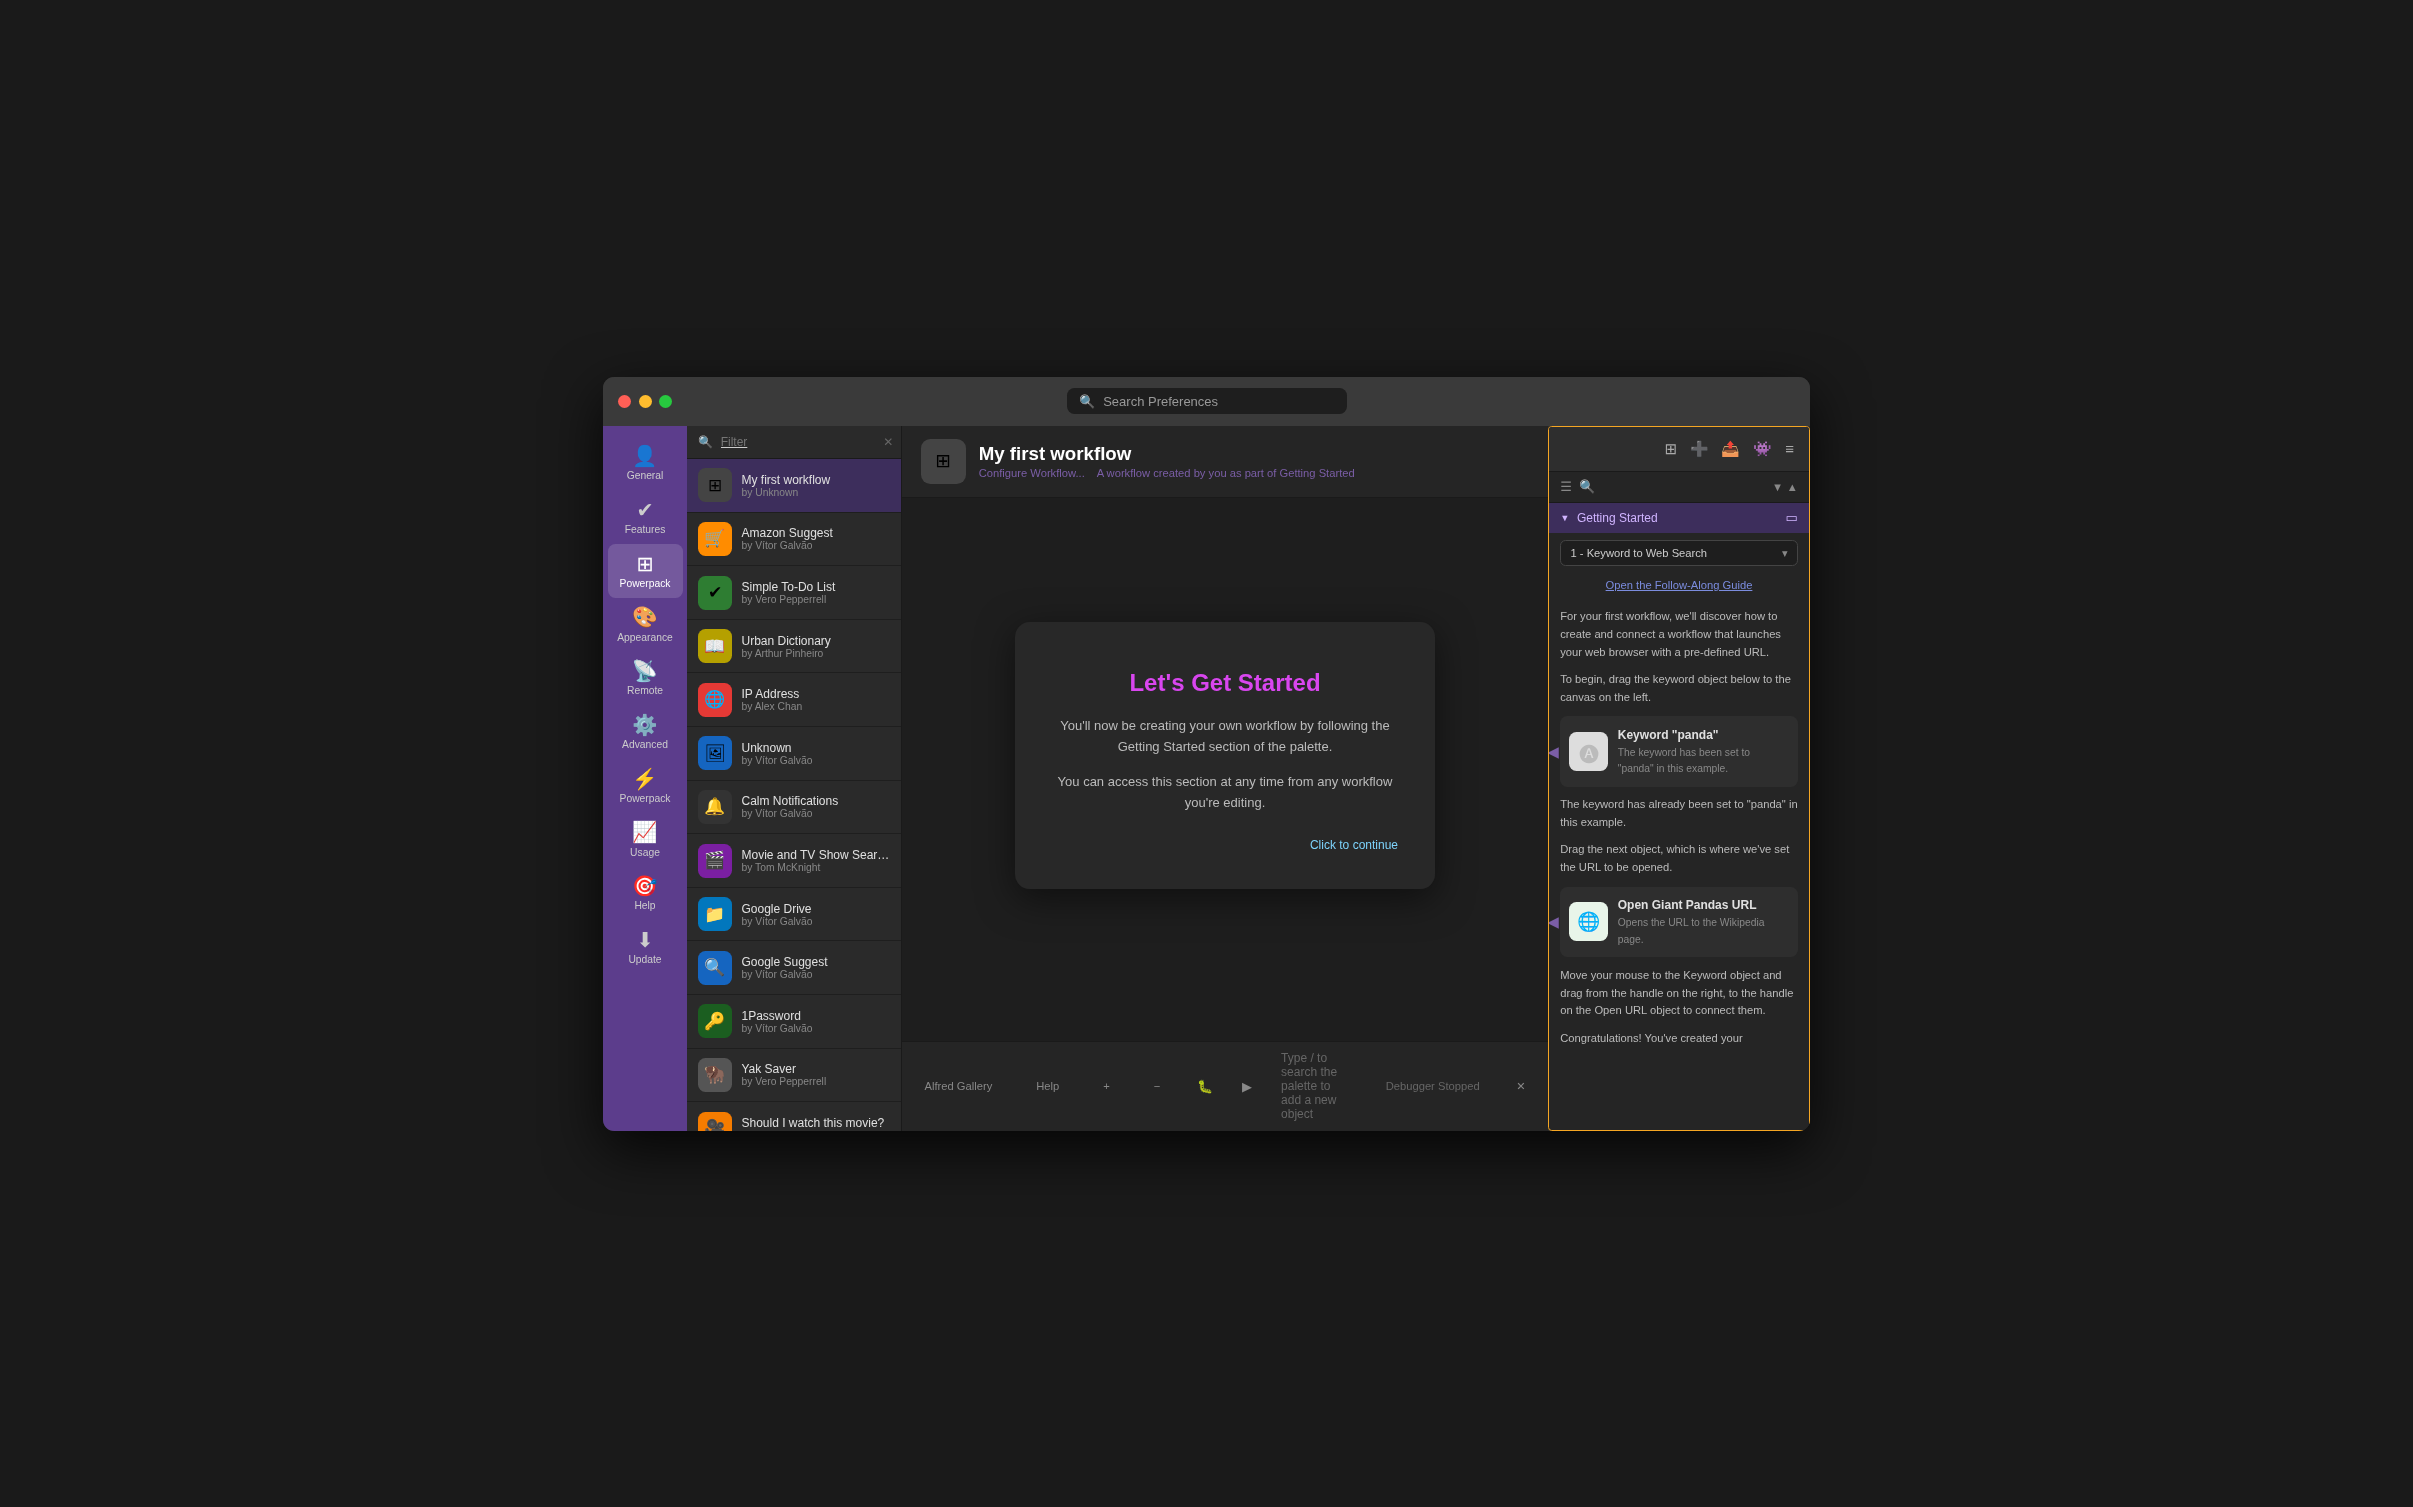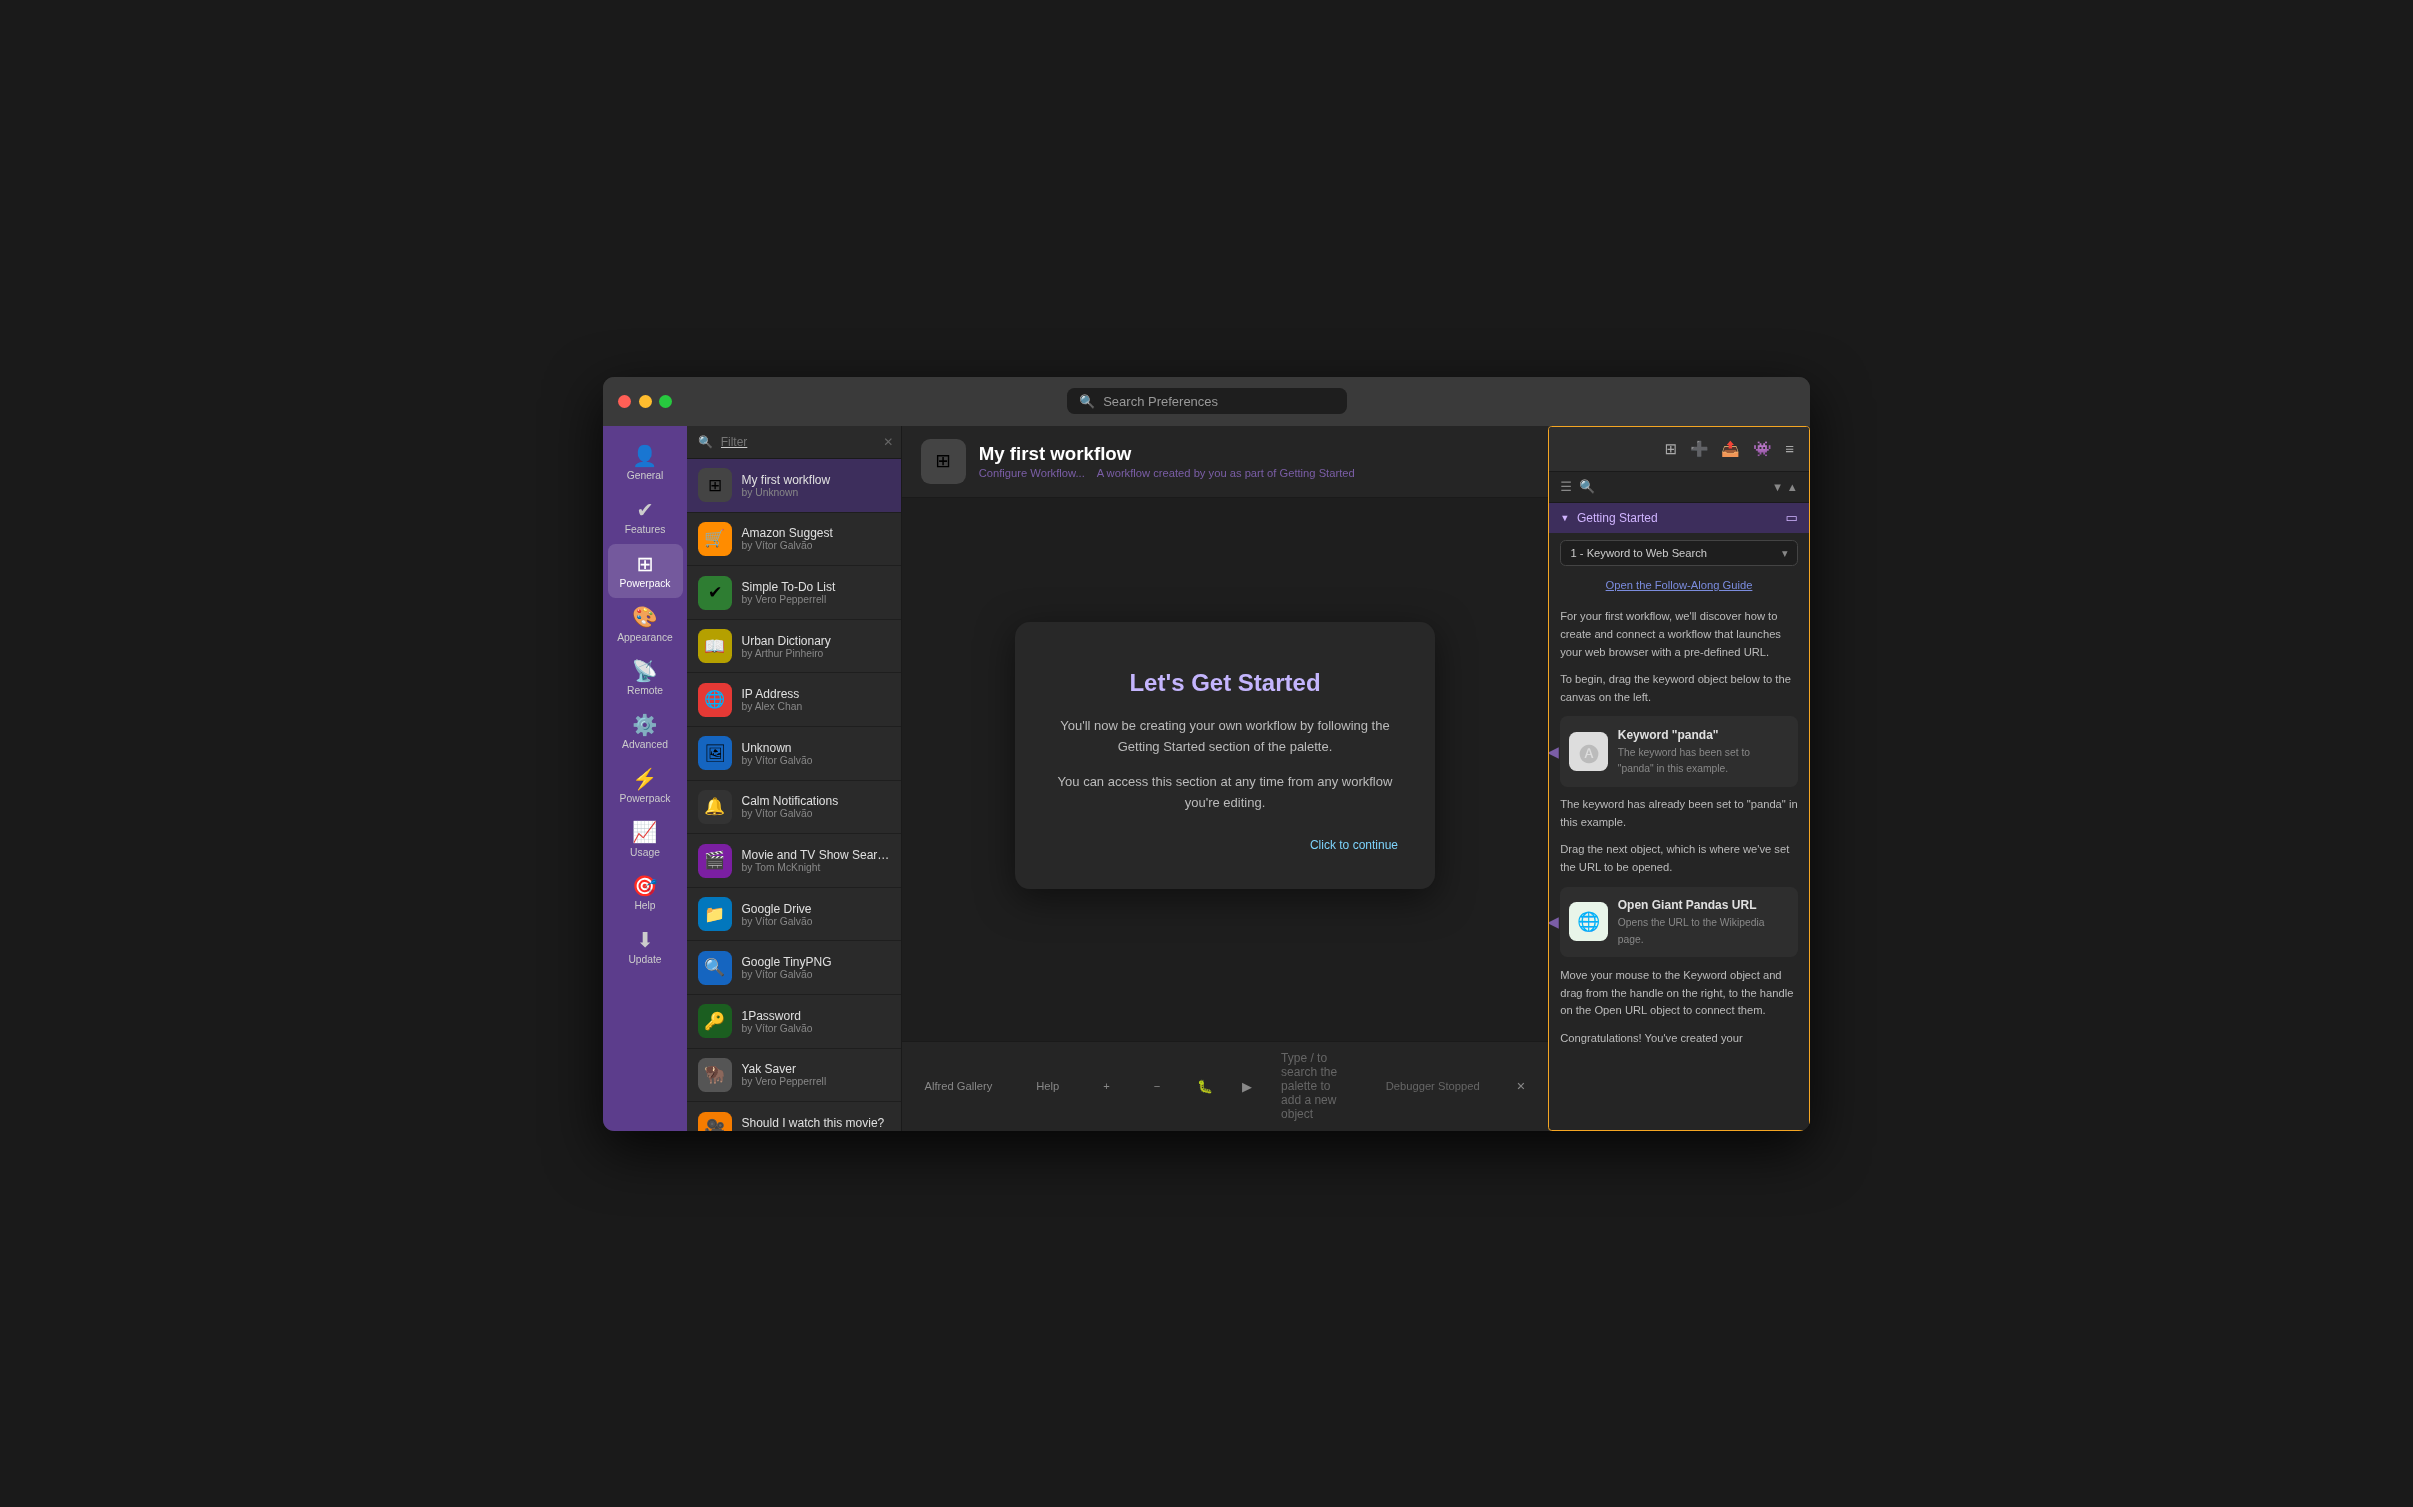--- a/index.html
+++ b/index.html
@@ -207,21 +207,21 @@
       left: 50%;
       transform: translate(-50%, -55%);
       background: rgba(40,40,40,0.97);
       border-radius: 15px;
       padding: 47px 37px 37px;
       width: 420px;
       text-align: center;
       box-shadow: 0 9.3px 37px rgba(0,0,0,0.5);
     }
     .modal-title {
-      color: #c4b5fd;
+      color: #d946ef;
       font-size: 24px;
       font-weight: 600;
       margin-bottom: 18.7px;
     }
     .modal-text {
       color: #bbb;
       font-size: 13px;
       line-height: 1.6;
       margin-bottom: 15px;
     }
@@ -499,21 +499,21 @@
       <div class="workflow-item">
         <div class="workflow-icon" style="background:#0277bd;">📁</div>
         <div class="workflow-info">
           <div class="workflow-name">Google Drive</div>
           <div class="workflow-author">by Vítor Galvão</div>
         </div>
       </div>
       <div class="workflow-item">
         <div class="workflow-icon" style="background:#1565c0;">🔍</div>
         <div class="workflow-info">
-          <div class="workflow-name">Google TinyPNG</div>
+          <div class="workflow-name">Google Suggest</div>
           <div class="workflow-author">by Vítor Galvão</div>
         </div>
       </div>
       <div class="workflow-item">
         <div class="workflow-icon" style="background:#1b5e20;">🔑</div>
         <div class="workflow-info">
           <div class="workflow-name">1Password</div>
           <div class="workflow-author">by Vítor Galvão</div>
         </div>
       </div>

